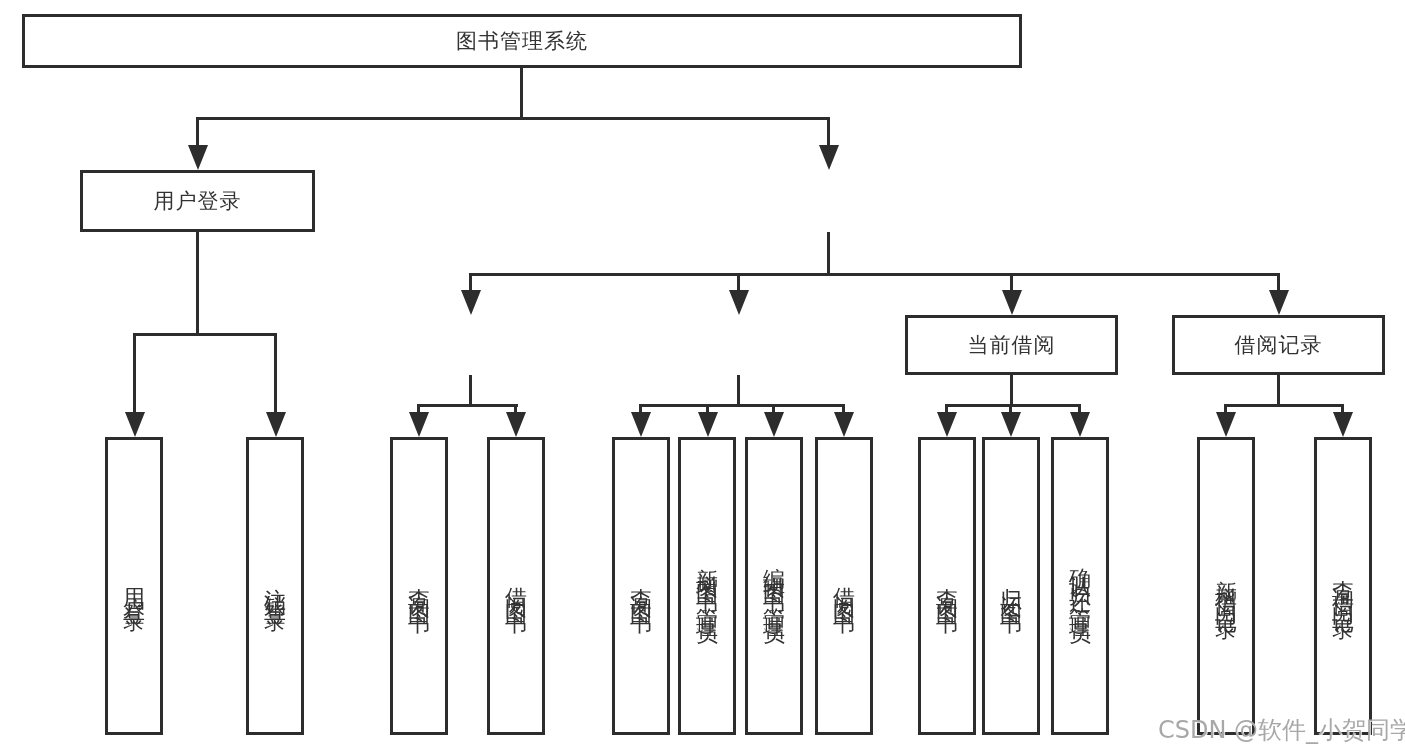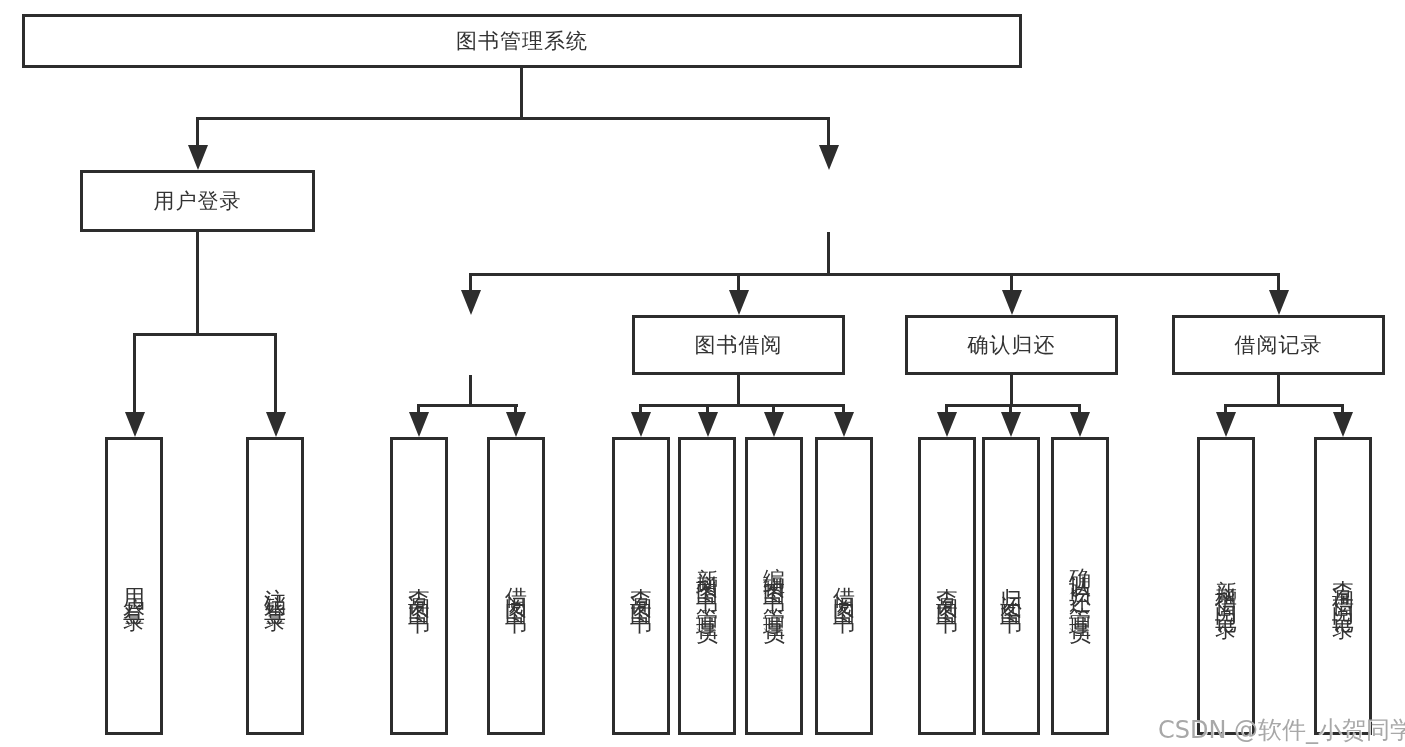--- a/index.html
+++ b/index.html
@@ -77,22 +77,21 @@
   <div class="hl" style="left:469px; top:273px; width:811px;"></div>
   <div class="vl" style="left:469px; top:273px; height:20px;"></div>
   <div class="ar" style="left:461px; top:290px;"></div>
   <div class="vl" style="left:737px; top:273px; height:20px;"></div>
   <div class="ar" style="left:729px; top:290px;"></div>
   <div class="vl" style="left:1010px; top:273px; height:20px;"></div>
   <div class="ar" style="left:1002px; top:290px;"></div>
   <div class="vl" style="left:1277px; top:273px; height:20px;"></div>
   <div class="ar" style="left:1269px; top:290px;"></div>
 
-  <div class="node h-node" style="left:632px; top:315px; width:213px; height:60px;">图书借阅</div>
-  <div class="node h-node" style="left:905px; top:315px; width:213px; height:60px;">确认归还</div>
+  <div class="node h-node" style="left:905px; top:315px; width:213px; height:60px;">当前借阅</div>
   <div class="node h-node" style="left:1172px; top:315px; width:213px; height:60px;">借阅记录</div>
 
   <div class="vl" style="left:469px; top:375px; height:32px;"></div>
   <div class="hl" style="left:417px; top:404px; width:101px;"></div>
   <div class="vl" style="left:417px; top:404px; height:12px;"></div>
   <div class="ar" style="left:409px; top:412px;"></div>
   <div class="vl" style="left:514px; top:404px; height:12px;"></div>
   <div class="ar" style="left:506px; top:412px;"></div>
 
   <div class="vl" style="left:737px; top:375px; height:32px;"></div>

